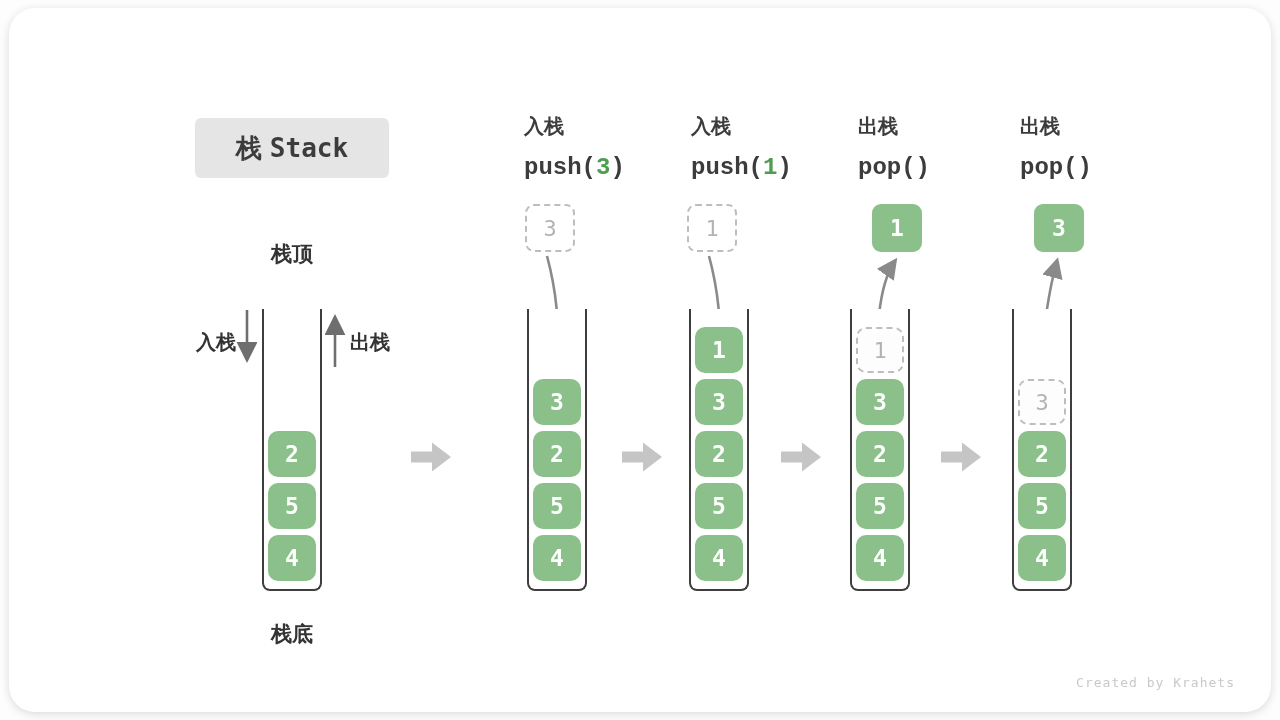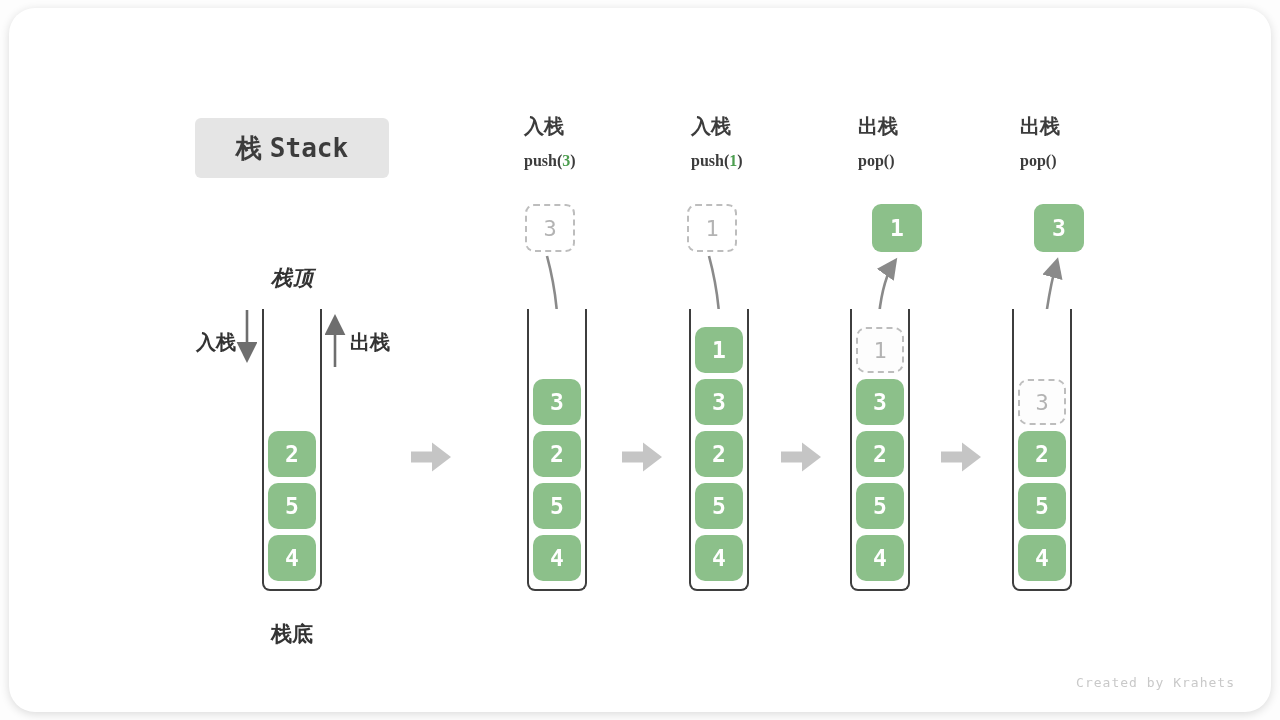--- a/index.html
+++ b/index.html
@@ -17,22 +17,22 @@
   .abs{position:absolute;}
   #title-badge{left:186px;top:110px;width:194px;height:60px;background:var(--badge-bg);
     border-radius:6px;display:flex;align-items:center;justify-content:center;
     color:var(--text-dark);font-size:26px;}
   #title-badge .cjk{font-weight:700;}
   #title-badge .en{font-family:"DejaVu Sans Mono",monospace;font-weight:600;margin-left:8px;}
   .side-label{color:#333;font-weight:700;font-size:21px;text-align:center;width:100px;}
   .small-side{width:46px;font-size:20px;}
   .stage-label{top:104px;color:var(--text-dark);}
   .stage-label .l1{font-size:20px;font-weight:600;line-height:28px;}
-  .stage-label .l2{font-family:Liberation Serif, serif;font-size:16px;font-weight:600;
-    line-height:28px;margin-top:7px;}
+  .stage-label .l2{font-family:Liberation Mono, monospace;font-size:24px;font-weight:600;
+    line-height:28px;margin-top:14px;}
   .stage-label .arg{color:var(--arg-green);font-weight:700;}
   .container{width:60px;height:282px;border:2px solid var(--cont-border);border-top:none;
     border-radius:0 0 8px 8px;background:#ffffff;}
   .cell{width:48px;height:46px;border-radius:10px;background:var(--green);color:#ffffff;
     display:flex;align-items:center;justify-content:center;
     font-family:"DejaVu Sans Mono",monospace;font-size:23px;font-weight:700;}
   .cell.ghost{background:#fdfdfd;border:2px dashed var(--ghost-border);color:var(--ghost-text);
     font-weight:400;font-size:22px;}
   .float-cell{width:50px;height:48px;border-radius:9px;display:flex;align-items:center;
     justify-content:center;font-family:"DejaVu Sans Mono",monospace;font-size:22px;}
@@ -47,21 +47,21 @@
 <body>
 
 <div id="card">
   <div id="diagram">
 
     <div id="title-badge" class="abs">
       <span class="cjk">栈</span>
       <span class="en">Stack</span>
     </div>
 
-    <div class="abs side-label" style="left:233px;top:256px;font-style:italic;">栈顶</div>
+    <div class="abs side-label" style="left:233px;top:232px;">栈顶</div>
     <div class="abs side-label" style="left:233px;top:612px;">栈底</div>
     <div class="abs side-label small-side" style="left:184px;top:321px;">入栈</div>
     <div class="abs side-label small-side" style="left:338px;top:321px;">出栈</div>
 
     <svg id="overlay" width="1280" height="720">
       <defs>
         <marker id="ah-dark" markerWidth="9" markerHeight="9" refX="6.5" refY="4" orient="auto">
           <path d="M0,0 L8,4 L0,8 Z" fill="#6E6E6E"></path>
         </marker>
         <marker id="ah-mid" markerWidth="9" markerHeight="9" refX="6.5" refY="4" orient="auto">

